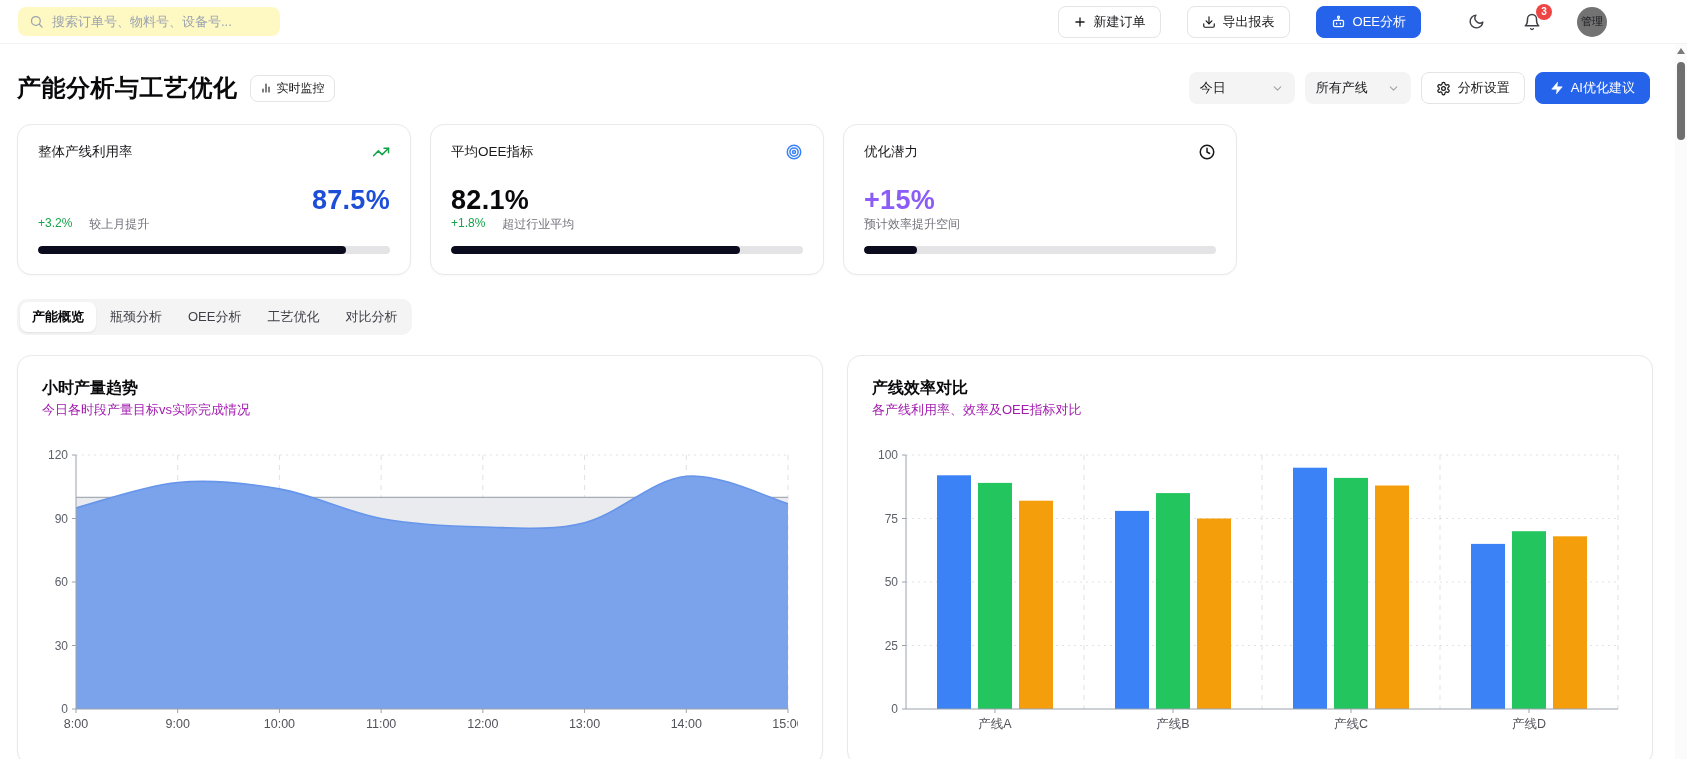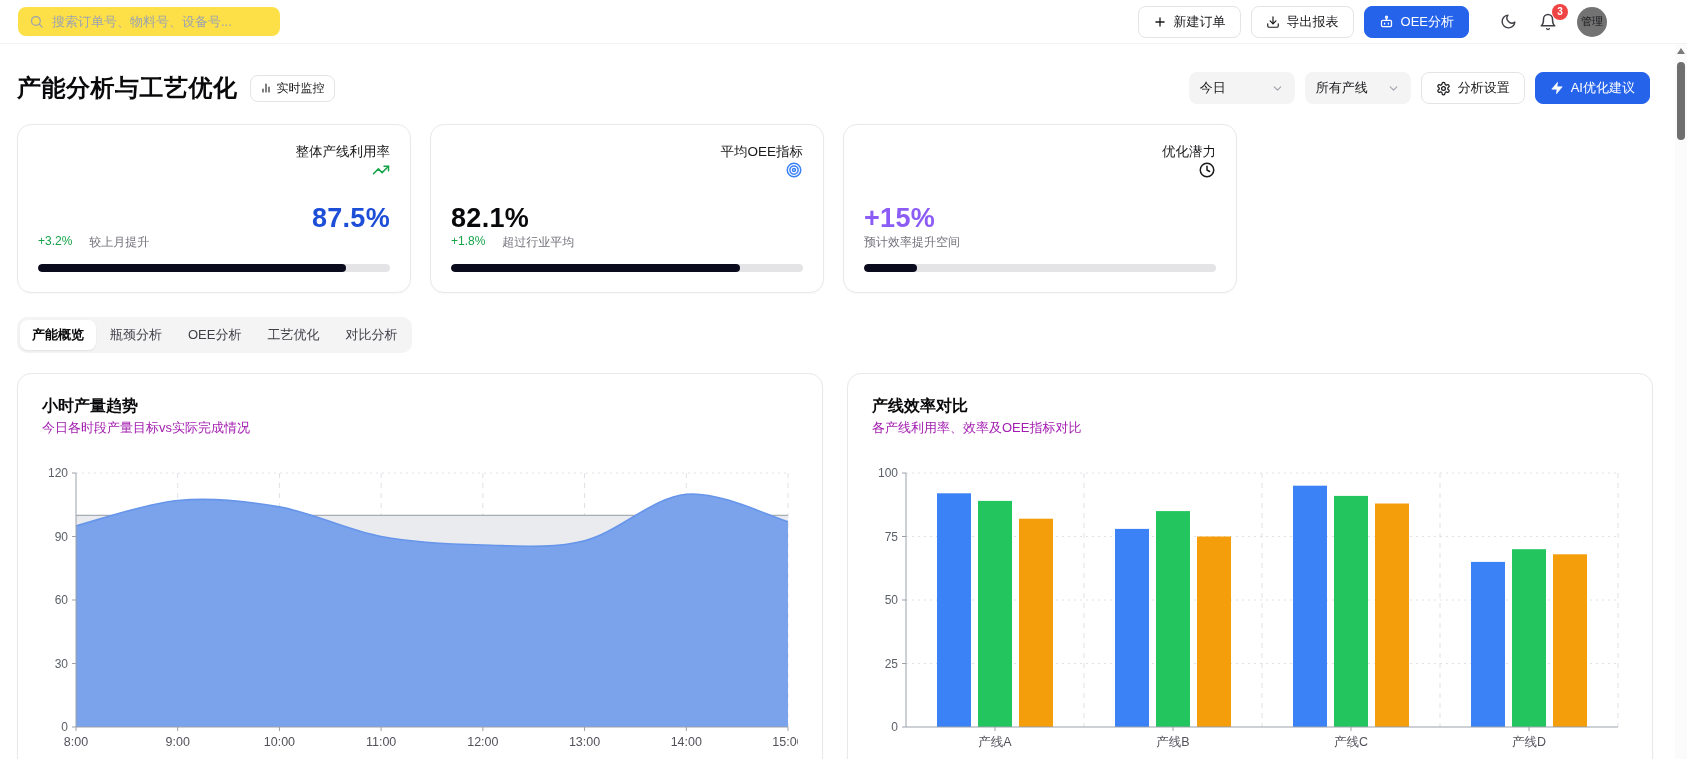--- a/index.html
+++ b/index.html
@@ -1,23 +1,23 @@
 <!DOCTYPE html>
 <html><head>
 <meta charset="utf-8">
 <style>
   * { margin:0; padding:0; box-sizing:border-box; }
   html,body { width:1687px; height:759px; background:#fff; font-family:"Liberation Sans", sans-serif; overflow:hidden; position:relative; color:#18181b; }
 
   
   .topbar { height:44px; display:flex; align-items:center; padding:0 80px 0 18px; border-bottom:1px solid #f2f2f3; background:#fff; }
-  .search { width:262px; height:29px; background:#fde047; border-radius:8px; display:flex; align-items:center; gap:8px; padding:0 11px; }
+  .search { width:262px; height:29px; background:#fef9c3; border-radius:8px; display:flex; align-items:center; gap:8px; padding:0 11px; }
   .search input { border:none; outline:none; background:transparent; font-size:13px; color:#52525b; width:100%; font-family:inherit; }
   .search input::placeholder { color:#9ca3af; }
-  .topbar-right { margin-left:auto; display:flex; align-items:center; gap:10px; }
+  .topbar-right { margin-left:auto; display:flex; align-items:center; gap:26px; }
   .btn { display:inline-flex; align-items:center; gap:7px; height:32px; padding:0 14px; border-radius:8px; font-size:13px; cursor:pointer; white-space:nowrap; }
   .btn-outline { background:#fff; border:1px solid #e4e4e7; color:#18181b; }
   .btn-primary { background:#2563eb; border:1px solid #2563eb; color:#fff; }
   .icon-btn { background:none; border:none; display:inline-flex; align-items:center; justify-content:center; width:30px; height:30px; cursor:pointer; position:relative; color:#3f3f46; }
   .icon-btn.first { margin-left:14px; }
   .badge { position:absolute; top:-3px; right:-5px; min-width:16px; height:16px; border-radius:50%; background:#ef4444; color:#fff; font-size:10px; font-weight:bold; display:flex; align-items:center; justify-content:center; }
   .avatar { width:30px; height:30px; border-radius:50%; background:#737373; display:flex; align-items:center; justify-content:center; font-size:11px; color:#18181b; cursor:pointer; margin-left:4px; }
 
   
   .container { width:1633px; margin-left:17px; }
@@ -25,21 +25,21 @@
   
   .title-row { margin-top:28px; display:flex; align-items:center; }
   .page-title { font-size:24px; font-weight:800; color:#09090b; letter-spacing:.5px; }
   .live-badge { margin-left:12px; display:inline-flex; align-items:center; gap:5px; border:1px solid #e4e4e7; border-radius:8px; padding:4px 9px; font-size:12px; color:#18181b; background:#fff; }
   .title-controls { margin-left:auto; display:flex; align-items:flex-end; gap:10px; }
   .select-pill { width:106px; height:32px; background:#f4f4f5; border-radius:8px; display:flex; align-items:center; justify-content:space-between; padding:0 11px; font-size:13px; color:#18181b; cursor:pointer; }
 
   
   .kpi-grid { margin-top:20px; display:grid; grid-template-columns:repeat(4,1fr); gap:19px; }
   .kpi-card { background:#fff; border:1px solid #e9e9ec; border-radius:14px; padding:18px 20px 20px; box-shadow:0 1px 2px rgba(0,0,0,.03); }
-  .kpi-head { display:flex; align-items:flex-end; justify-content:space-between;flex-direction:column; }
+  .kpi-head { display:flex; align-items:center; justify-content:space-between; }
   .kpi-title { font-size:13.5px; color:#18181b; }
   .kpi-value { margin-top:24px; font-size:27px; font-weight:800; color:#09090b; letter-spacing:.3px; }
   .kpi-sub { font-size:12px; color:#71717a; display:flex; gap:17px; }
   .kpi-delta { color:#16a34a; }
   .progress-track { margin-top:13px; height:8px; border-radius:99px; background:#e4e4e7; overflow:hidden; }
   .progress-fill { height:100%; border-radius:99px; background:#0b0b1e; width:0; }
 
   
   .tabs { margin-top:24px; display:inline-flex; align-items:center; background:#f4f4f5; border-radius:10px; padding:3px; gap:2px; }
   .tab { font-size:13px; color:#3f3f46; padding:6px 12px; border-radius:8px; cursor:pointer; white-space:nowrap; }

